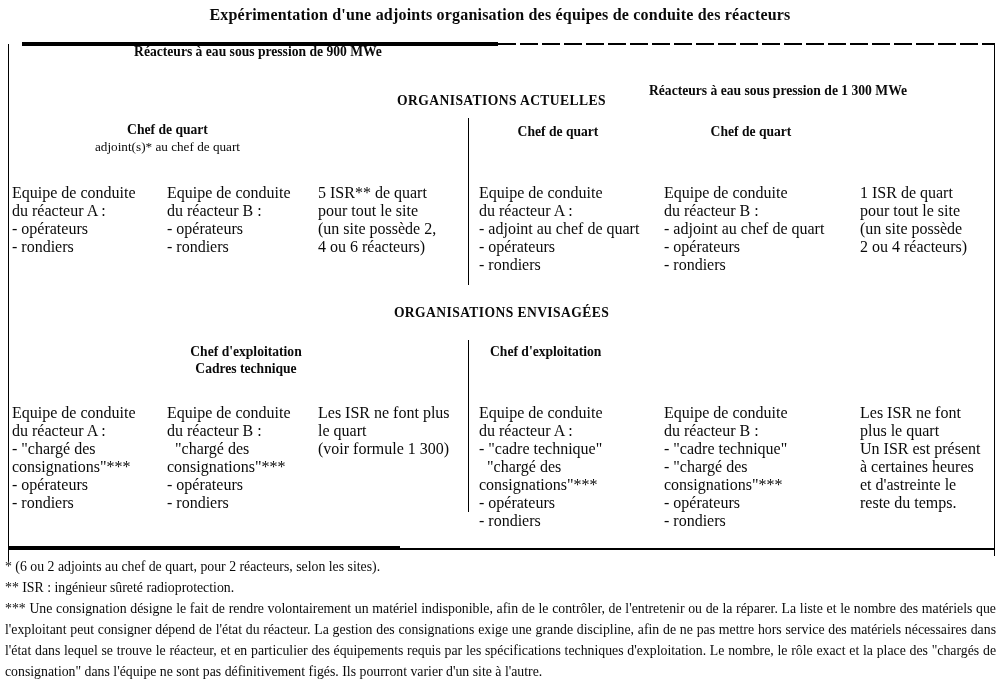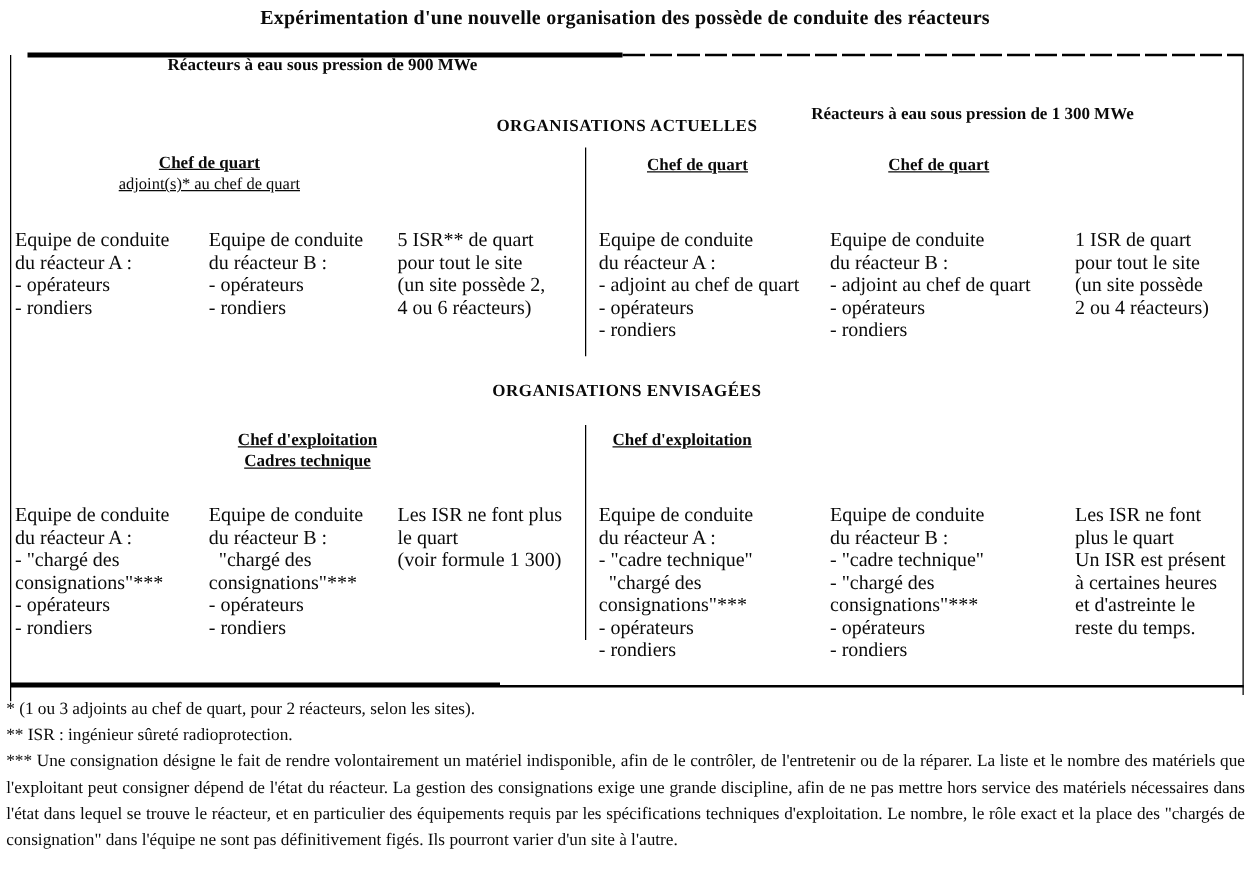--- a/index.html
+++ b/index.html
@@ -25,21 +25,21 @@
   .vdiv.act{left:460px;top:75px;height:167px;}
   .vdiv.env{left:460px;top:297px;height:172px;}
   
   .hdr{position:absolute;font-weight:bold;font-size:13.6px;text-align:center;}
   .hdr.left{left:60px;top:1px;width:380px;}
   .hdr.right{left:560px;top:7px;width:420px;margin-top:33px;}
   .sect{position:absolute;left:0;width:100%;text-align:center;font-weight:bold;
     font-size:13.6px;letter-spacing:.4px;}
   .sect.act{top:50px;}
   .sect.env{top:262px;}
-  .chief{position:absolute;font-weight:bold;font-size:13.6px;text-align:center;line-height:17px;text-decoration:underline;}
+  .chief{position:absolute;font-weight:bold;font-size:13.6px;text-align:center;line-height:17px;}
   .chief .sub{font-weight:normal;font-size:13.2px;}
   .chief.envb .sub{font-weight:bold;font-size:13.6px;}
   .chief.block-l-act{left:32px;top:78px;width:255px;}
   .chief.c1300a{left:495px;top:80px;width:110px;}
   .chief.c1300b{left:688px;top:80px;width:110px;}
   .chief.block-l-env{left:96px;top:300px;width:284px;}
   .chief.c1300env{left:482px;top:300px;width:150px;text-align:left;}
   
   .cell{position:absolute;font-size:16px;line-height:18px;white-space:pre-wrap;}
   .row-act .c1{left:4px;top:141px;width:152px;}
@@ -56,21 +56,21 @@
   .row-env .c6{left:852px;top:361px;width:136px;}
   
   .footnotes{position:absolute;left:5px;top:556px;width:991px;
     font-size:13.8px;line-height:21px;}
   .fn{white-space:normal;}
   .fn.just{text-align:justify;}
 </style>
 </head>
 <body>
 
-<div class="title">Expérimentation d'une nouvelle organisation des possède de conduite des réacteurs</div>
+<div class="title">Expérimentation d'une adjoints organisation des équipes de conduite des réacteurs</div>
 
 <div class="tbl">
 
   <div class="rule-thick-top"></div>
   <div class="rule-thin-top"></div>
   <div class="b-left"></div>
   <div class="b-right"></div>
   <div class="rule-thick-bot"></div>
   <div class="rule-thin-bot"></div>
   <div class="vdiv act"></div>
@@ -158,16 +158,16 @@
     <div class="cell c6">Les ISR ne font
 plus le quart
 Un ISR est présent
 à certaines heures
 et d'astreinte le
 reste du temps.</div>
   </div>
 </div>
 
 <div class="footnotes">
-  <div class="fn">* (1 ou 3 adjoints au chef de quart, pour 2 réacteurs, selon les sites).</div>
+  <div class="fn">* (6 ou 2 adjoints au chef de quart, pour 2 réacteurs, selon les sites).</div>
   <div class="fn">** ISR : ingénieur sûreté radioprotection.</div>
   <div class="fn just">*** Une consignation désigne le fait de rendre volontairement un matériel indisponible, afin de le contrôler, de l'entretenir ou de la réparer. La liste et le nombre des matériels que l'exploitant peut consigner dépend de l'état du réacteur. La gestion des consignations exige une grande discipline, afin de ne pas mettre hors service des matériels nécessaires dans l'état dans lequel se trouve le réacteur, et en particulier des équipements requis par les spécifications techniques d'exploitation. Le nombre, le rôle exact et la place des "chargés de consignation" dans l'équipe ne sont pas définitivement figés. Ils pourront varier d'un site à l'autre.</div>
 </div>
 
 </body></html>

